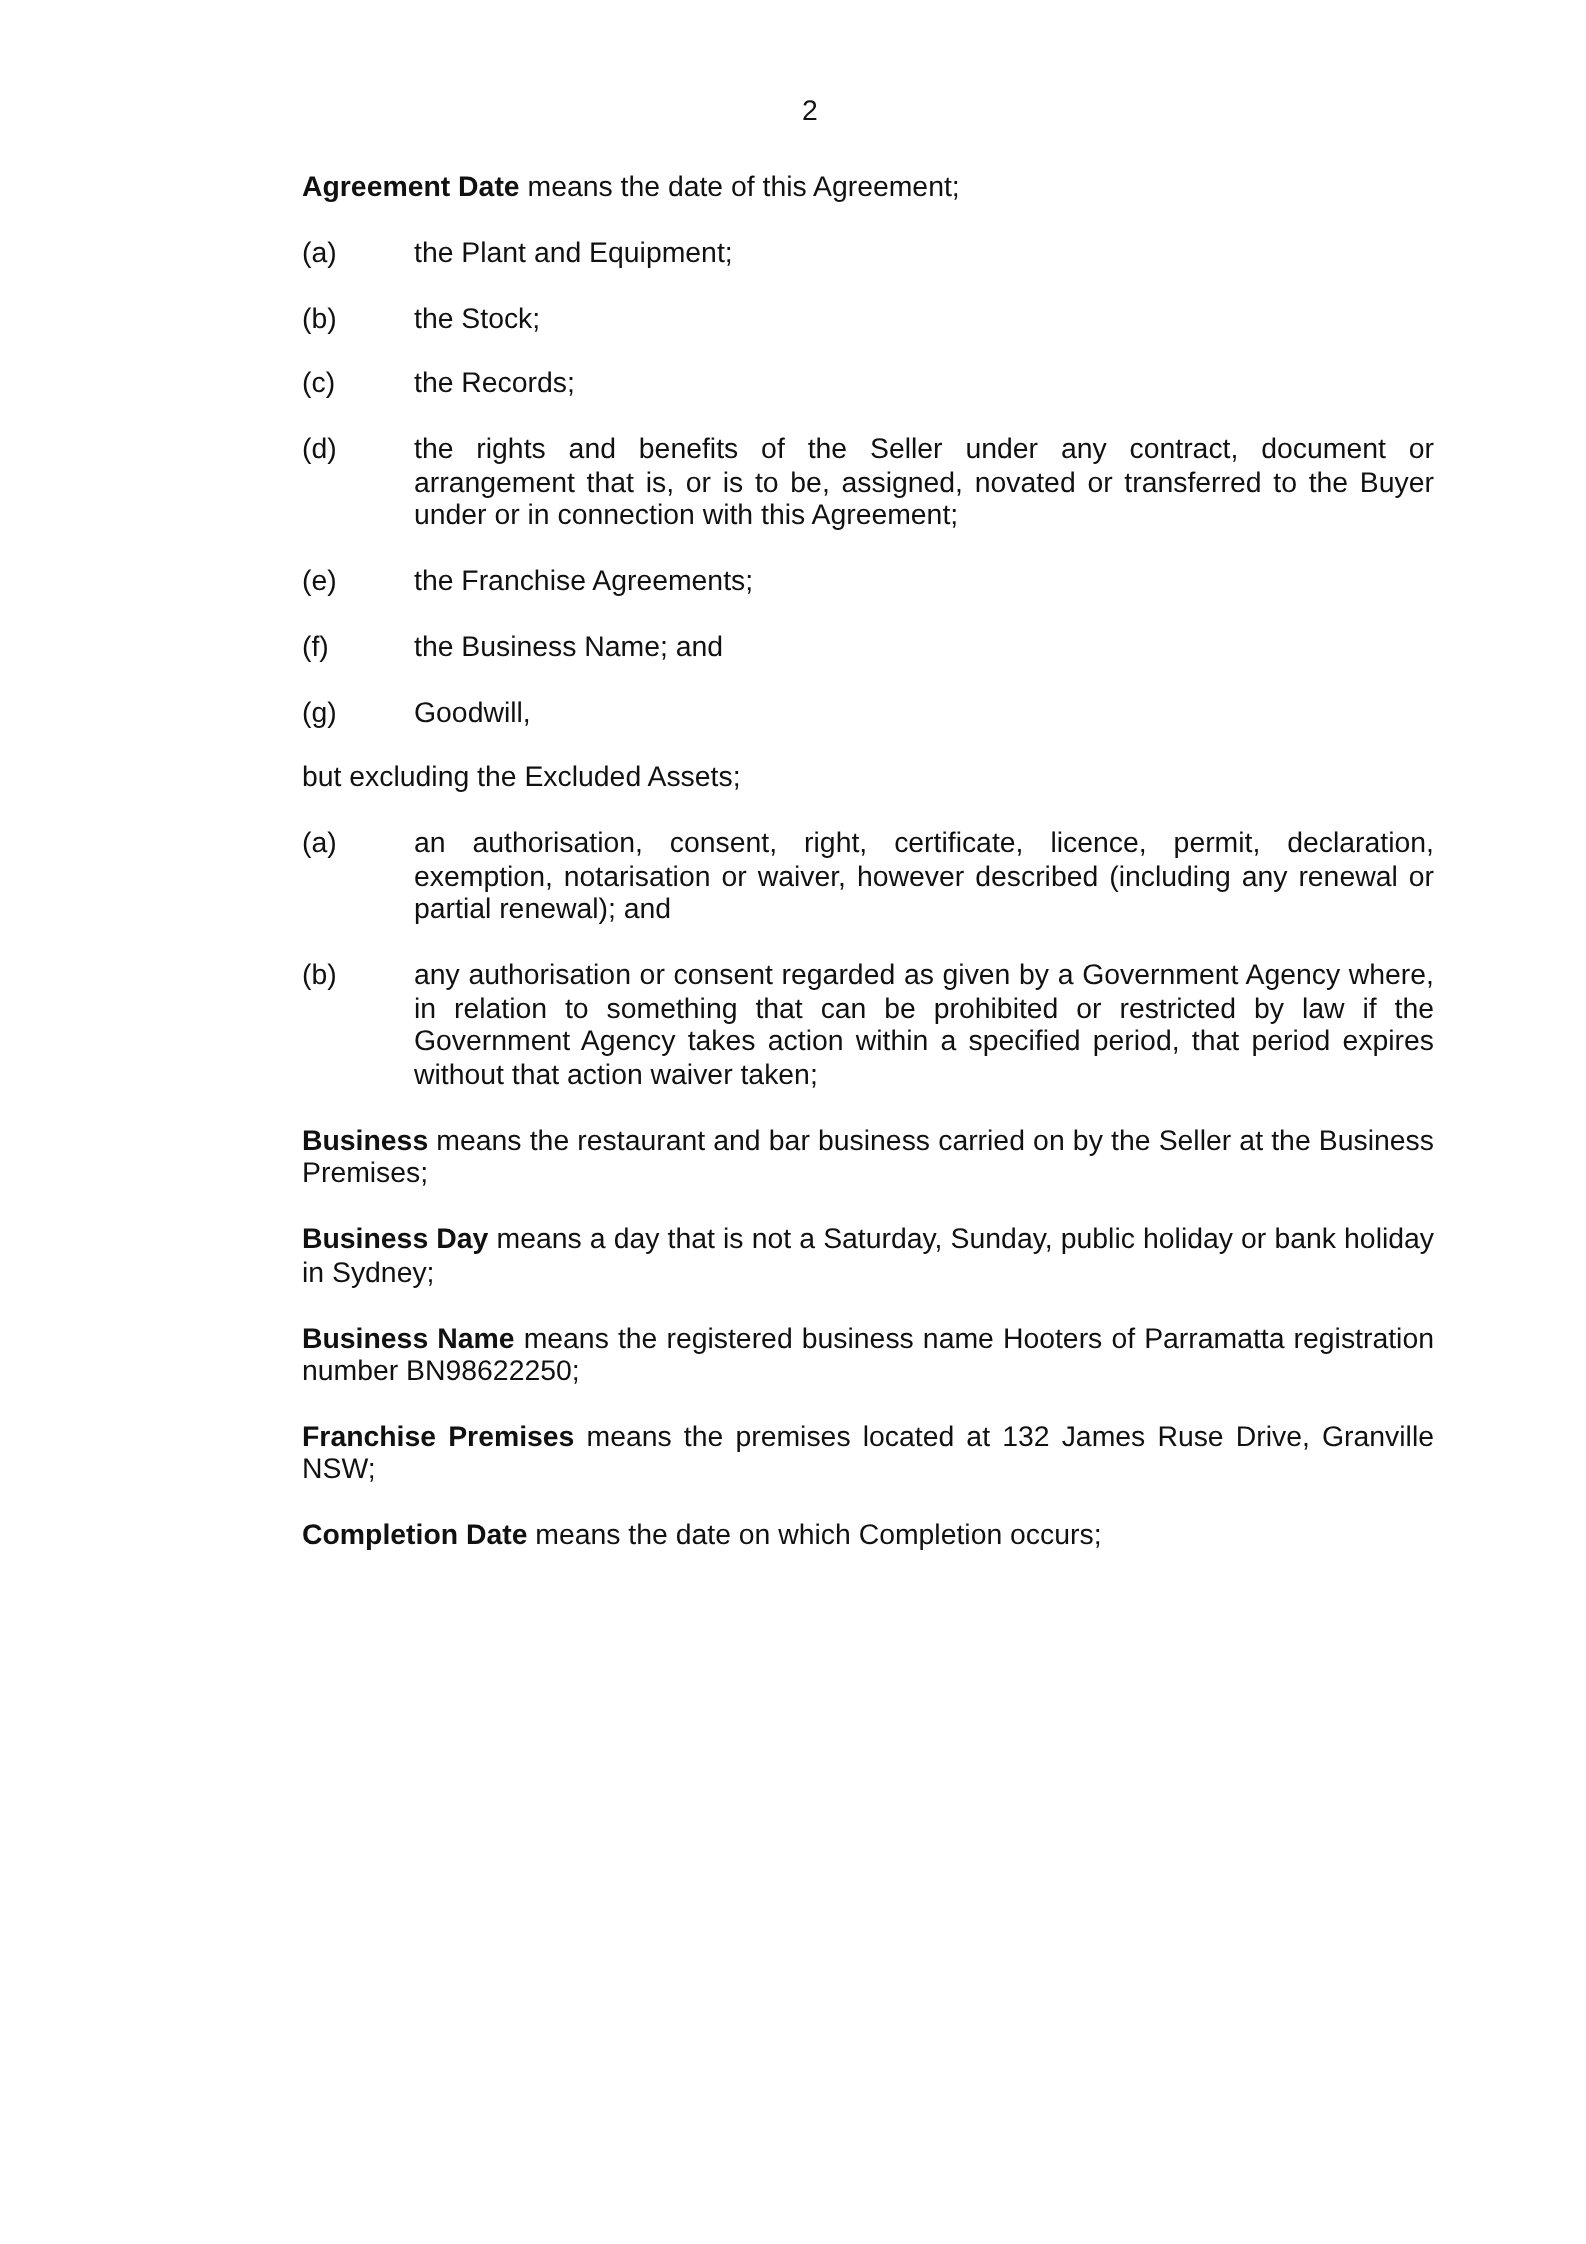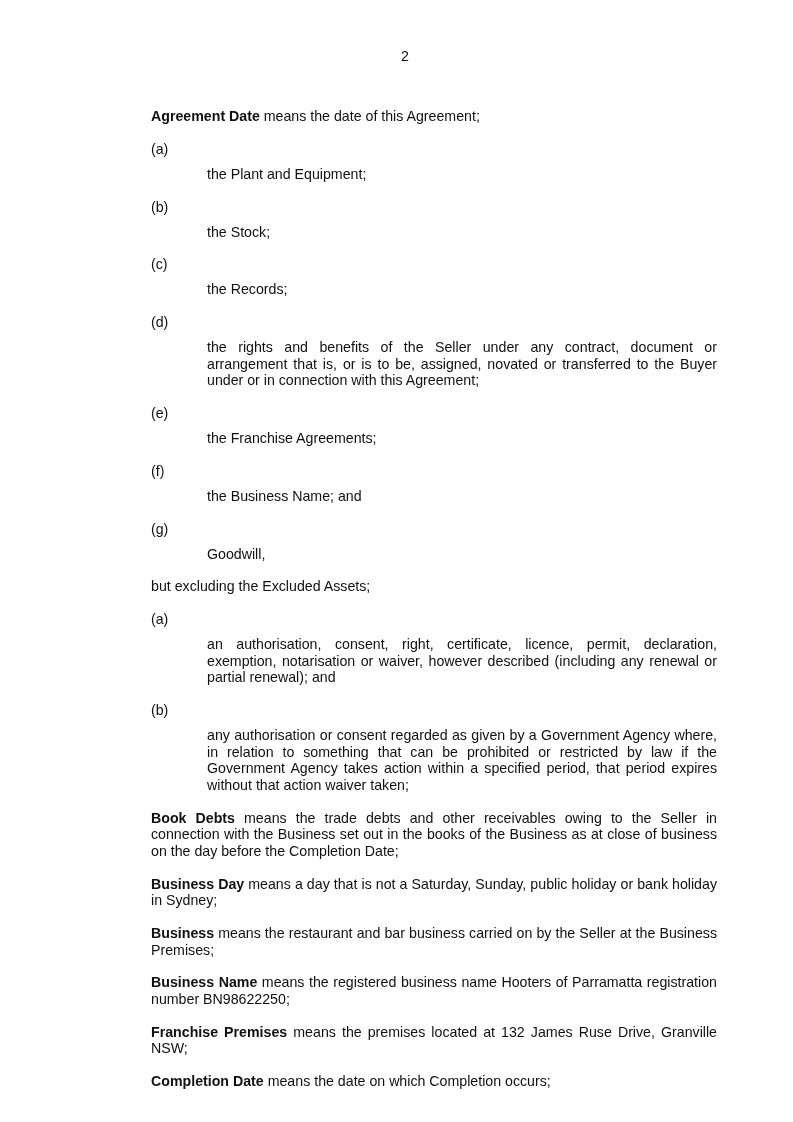--- a/index.html
+++ b/index.html
@@ -6,27 +6,27 @@
     body {
       width: 793px; height: 1122px; position: relative; overflow: hidden;
       font-family: "Liberation Sans", sans-serif; color: #111111;
       font-size: 14.2px; line-height: 16.6px;
     }
     .page-number {
       position: absolute; top: 48px; left: 0; width: 810px; text-align: center;
       font-size: 14.2px;
     }
     .content {
-      position: absolute; top: 108px; left: 151px; width: 566px;
+      position: absolute; top: 86px; left: 151px; width: 566px;
     }
     p.def { margin: 0 0 16.2px 0; text-align: justify; }
     p.def b { font-weight: bold; }
     .item { display: flex; margin: 0 0 16.2px 0; }
     .item .lbl { width: 56px; flex: 0 0 56px; }
-    .item .txt { flex: 1; text-align: justify; margin-top: 25px; }
+    .item .txt { flex: 1; text-align: justify; }
   </style>
 </head>
 <body>
 
 <div class="page-number">2</div>
 
 <div class="content">
   <p class="def"><b>Agreement Date</b><span> means the date of this Agreement;</span></p>
 
 
@@ -62,19 +62,18 @@
 
   <div class="item">
       <span class="lbl">(a)</span>
       <span class="txt">an authorisation, consent, right, certificate, licence, permit, declaration, exemption, notarisation or waiver, however described (including any renewal or partial renewal); and</span>
     </div>
   <div class="item">
       <span class="lbl">(b)</span>
       <span class="txt">any authorisation or consent regarded as given by a Government Agency where, in relation to something that can be prohibited or restricted by law if the Government Agency takes action within a specified period, that period expires without that action waiver taken;</span>
     </div>
 
-  <p class="def"><b>Book Debts</b><span> means the trade debts and other receivables owing to the Seller in connection with the Business set out in the books of the Business as at close of business on the day before the Completion Date;</span></p>
+  <p class="def"><b>Business</b><span> means the restaurant and bar business carried on by the Seller at the Business Premises;</span></p>
   <p class="def"><b>Business Day</b><span> means a day that is not a Saturday, Sunday, public holiday or bank holiday in Sydney;</span></p>
-  <p class="def"><b>Business</b><span> means the restaurant and bar business carried on by the Seller at the Business Premises;</span></p>
   <p class="def"><b>Business Name</b><span> means the registered business name Hooters of Parramatta registration number BN98622250;</span></p>
   <p class="def"><b>Franchise Premises</b><span> means the premises located at 132 James Ruse Drive, Granville NSW;</span></p>
   <p class="def"><b>Completion Date</b><span> means the date on which Completion occurs;</span></p>
 </div>
 
 </body></html>

